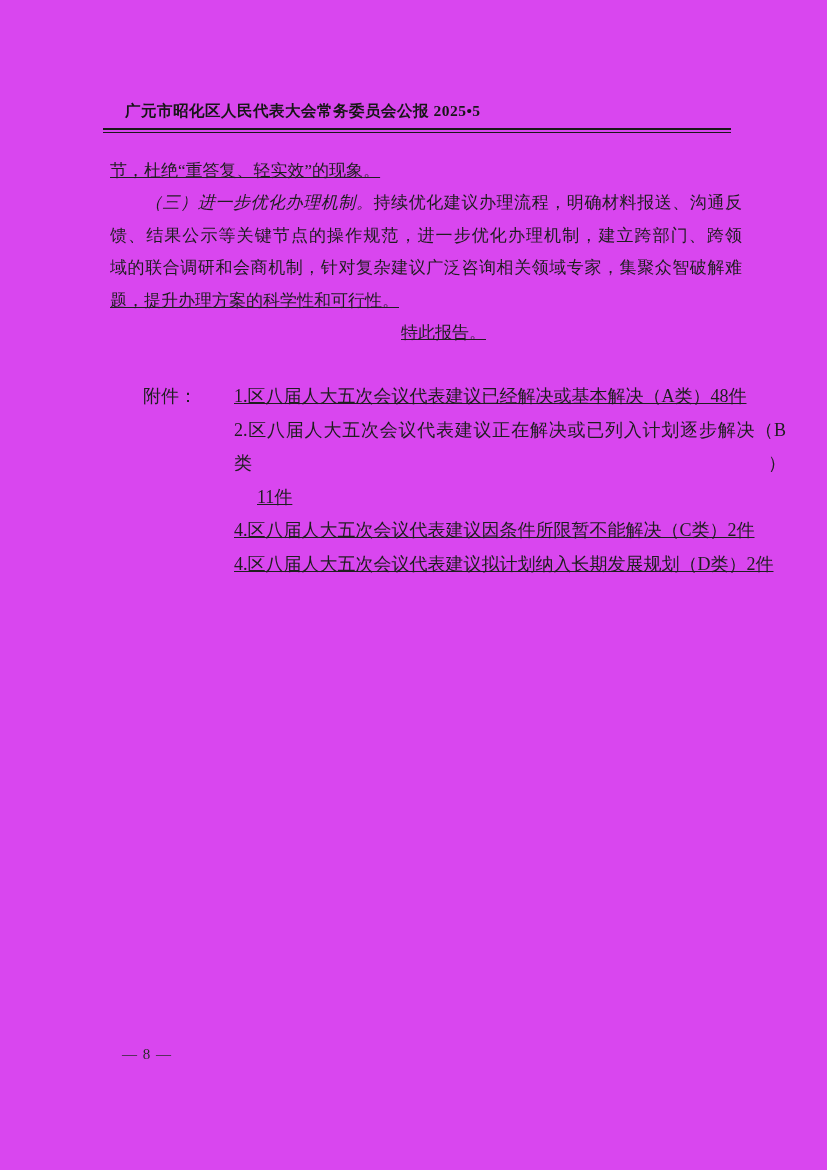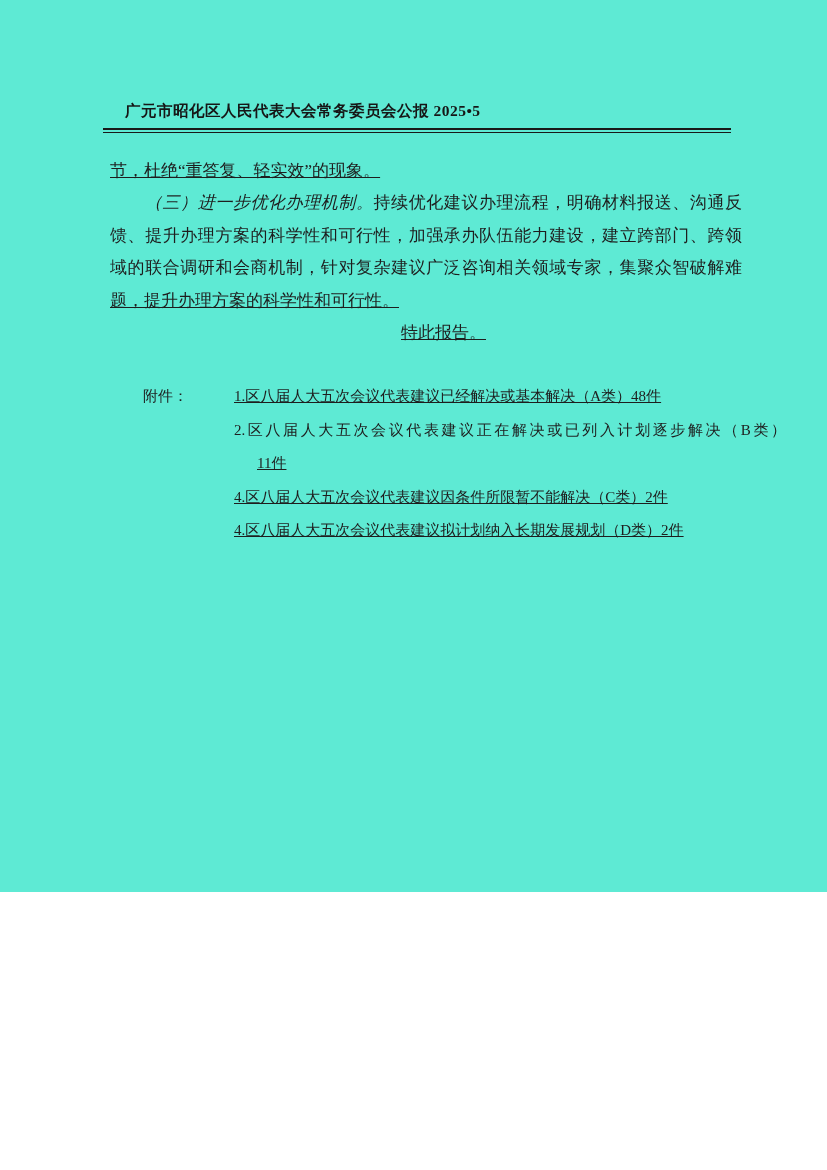--- a/index.html
+++ b/index.html
@@ -5,22 +5,22 @@
   html, body { margin: 0; padding: 0; }
   body {
     width: 827px; height: 1170px;
     background: #ffffff;
     position: relative;
     font-family: "Liberation Serif", "DejaVu Serif", serif;
     color: #1e1e1e;
   }
   .page {
     position: absolute; left: 0; top: 0;
-    width: 827px; height: 892px;
-    background: #5eead4; overflow: hidden;
+    width: 827px; height: 1170px;
+    background: #d946ef; overflow: hidden;
   }
   .header-title {
     position: absolute; left: 125px; top: 101px;
     font-size: 15.5px; font-weight: bold;
     letter-spacing: 0.5px; white-space: nowrap;
     color: #161616;
   }
   .header-rule {
     position: absolute; left: 103px; top: 128px;
     width: 628px; height: 1.6px;
@@ -28,21 +28,21 @@
     border-bottom: 1.4px solid #191919;
   }
   .body-text {
     position: absolute; left: 110px; top: 155px;
     width: 632px;
     font-size: 17px; line-height: 32.4px;
   }
   .attachments {
     position: absolute; left: 143px; top: 380px;
     display: flex; align-items: flex-start;
-    font-size: 15px; line-height: 33.6px;
+    font-size: 18px; line-height: 33.6px;
   }
   .attach-label { width: 47px; flex: none; white-space: nowrap; }
   .attach-items { width: 552px; flex: none; margin-left: 44px; }
   .line  { white-space: nowrap; text-decoration: underline; }
   .jline {
     text-align: justify;
     text-align-last: justify;
     text-justify: inter-ideograph;
   }
   .indent { padding-left: 35px; text-align: center; }
@@ -61,21 +61,21 @@
 
   <div class="header-title">广元市昭化区人民代表大会常务委员会公报 2025•5</div>
 
   <div class="header-rule"></div>
 
   <div class="body-text">
     <div class="line">节，杜绝“重答复、轻实效”的现象。</div>
     <div class="jline indent">
       <span class="kaiti">（三）进一步优化办理机制。</span><span>持续优化建议办理流程，明确材料报送、沟通反</span>
     </div>
-    <div class="jline">馈、提升办理方案的科学性和可行性，加强承办队伍能力建设，建立跨部门、跨领</div>
+    <div class="jline">馈、结果公示等关键节点的操作规范，进一步优化办理机制，建立跨部门、跨领</div>
     <div class="jline">域的联合调研和会商机制，针对复杂建议广泛咨询相关领域专家，集聚众智破解难</div>
     <div class="line">题，提升办理方案的科学性和可行性。</div>
     <div class="line indent">特此报告。</div>
   </div>
 
   <div class="attachments">
     <div class="attach-label">附件：</div>
     <div class="attach-items">
       <div class="line">1.区八届人大五次会议代表建议已经解决或基本解决（A类）48件</div>
       <div class="jline">2.区八届人大五次会议代表建议正在解决或已列入计划逐步解决（B类）</div>

